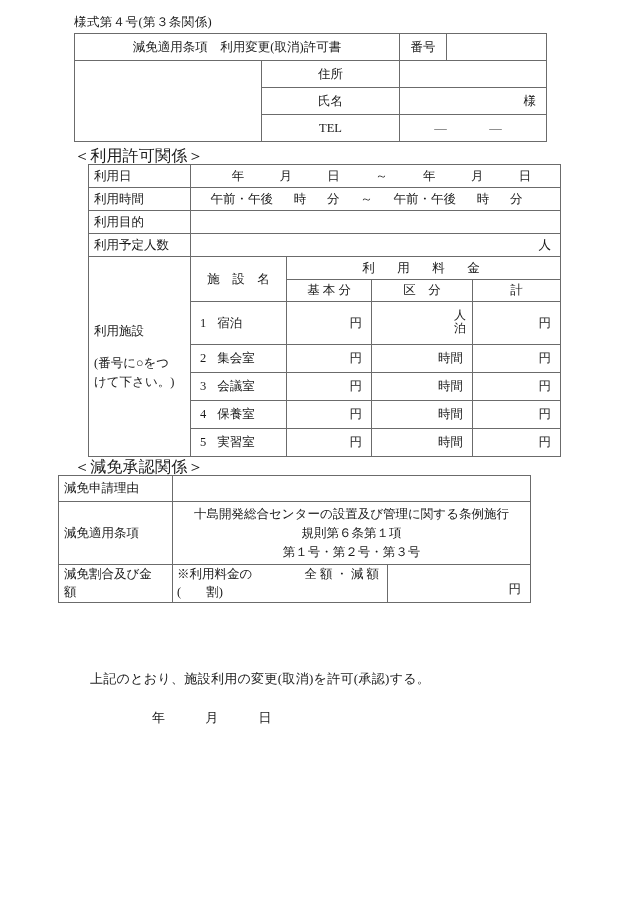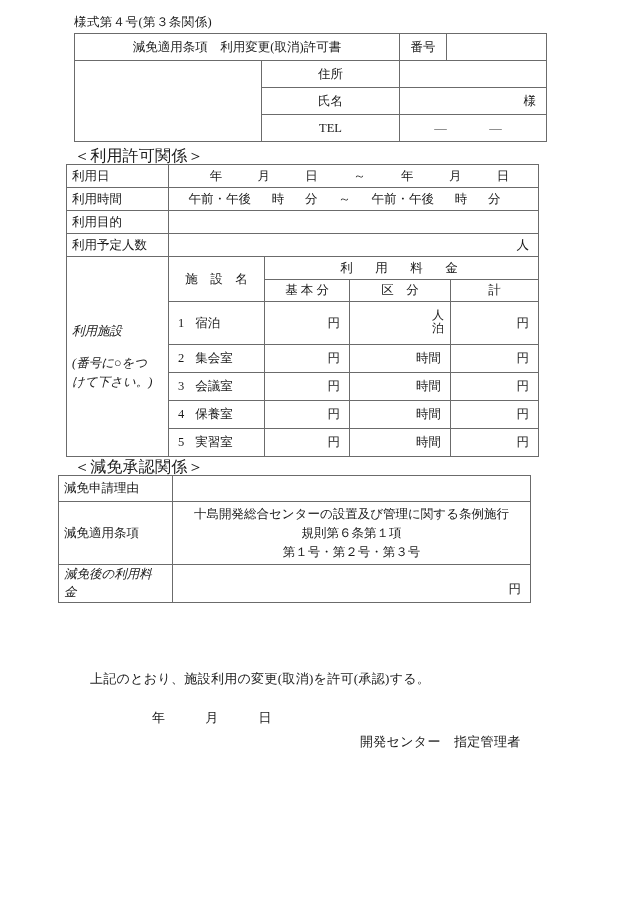--- a/index.html
+++ b/index.html
@@ -51,21 +51,21 @@
     border: 1px solid #6b6b6b;
     padding: 0 5px;
     font-size: 12.5px;
     line-height: 1.35;
     vertical-align: middle;
     color: #1a1a1a;
   }
   .c  { text-align: center; }
   .l  { text-align: left; }
   .r  { text-align: right; }
-  .top { vertical-align: top; padding-top: 4px; font-style: italic; }
+  .top { vertical-align: top; padding-top: 4px; }
   .nowrap { white-space: nowrap; }
 
   
   .sp1 { letter-spacing: 5px; padding-left: 5px; }
   .sp3 { letter-spacing: 3px; padding-left: 3px; }
 
   .tel-dashes {
     display: flex;
     justify-content: space-around;
     padding: 0 18px 0 8px;
@@ -136,21 +136,21 @@
             <span>—</span>
             <span>—</span>
           </div>
         </td>
       </tr>
     </tbody>
   </table>
 
   <div class="section-label" style="top:146px;">＜利用許可関係＞</div>
 
-  <table class="frm" style="left:66px; top:164px; width:472px;">
+  <table class="frm" style="left:88px; top:164px; width:472px;">
     <colgroup>
       <col style="width:102px">
       <col style="width:96px">
       <col style="width:85px">
       <col style="width:101px">
       <col style="width:88px">
     </colgroup>
     <tbody>
 
       <tr>
@@ -296,28 +296,34 @@
 
       <tr>
         <td class="l" style="height:60px;">減免適用条項</td>
         <td class="c" colspan="2" style="padding:3px 4px; line-height:1.5;text-align:center;">
           <div>十島開発総合センターの設置及び管理に関する条例施行</div>
           <div>規則第６条第１項</div>
           <div>第１号・第２号・第３号</div>
         </td>
       </tr>
 
-
       <tr>
         <td class="l top" style="height:36px; line-height:1.45;">
-          <span style="display:block;">減免後の利用料</span>
-          <span style="display:block;">金</span>
-        </td>
-        <td class="r" colspan="2" style="vertical-align:bottom; padding-right:9px; padding-bottom:4px;">円</td>
-      </tr>
+          <span style="display:block;">減免割合及び金</span>
+          <span style="display:block;">額</span>
+        </td>
+        <td class="top" style="line-height:1.45; padding-left:4px;">
+          <div style="display:flex; justify-content:space-between; align-items:baseline;">
+            <span>※利用料金の</span>
+            <span class="sp3">全額・減額</span>
+          </div>
+          <div>(　　割)</div>
+        </td>
+        <td class="r" style="vertical-align:bottom; padding-right:9px; padding-bottom:4px;">円</td>
+      </tr>
+
     </tbody>
   </table>
 
   <div class="footer-line" style="left:90px; top:670px;">上記のとおり、施設利用の変更(取消)を許可(承認)する。</div>
   <div class="footer-line" style="left:152px; top:709px;">年　　　月　　　日</div>
-  <div class="footer-line" style="left:360px; top:733px;">開発センター　指定管理者</div>
 
 </div>
 
 </body></html>

